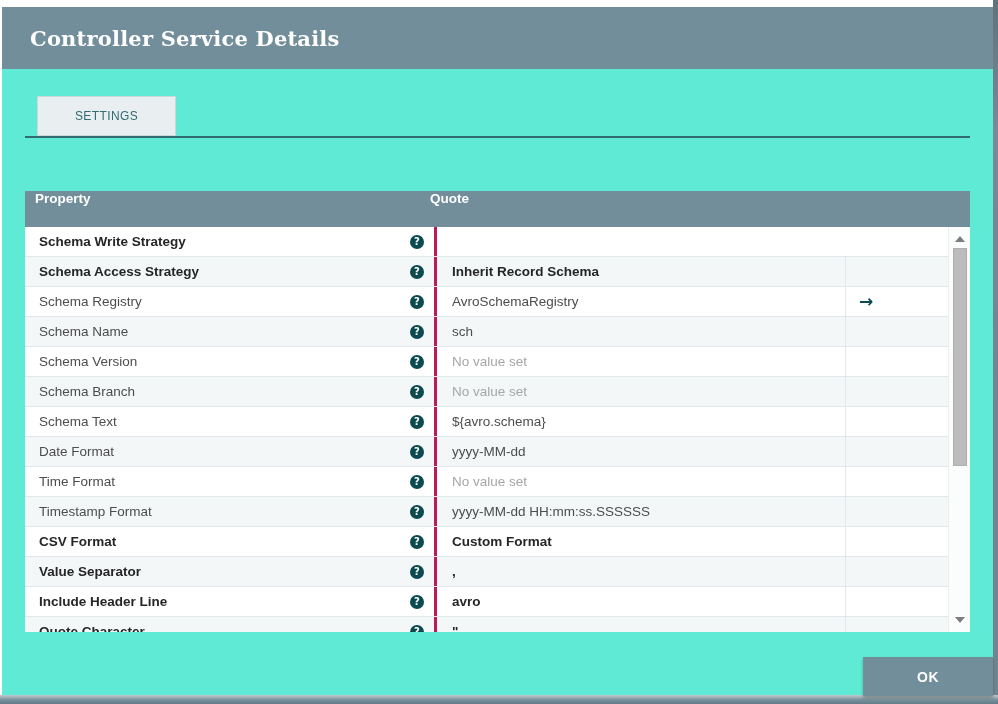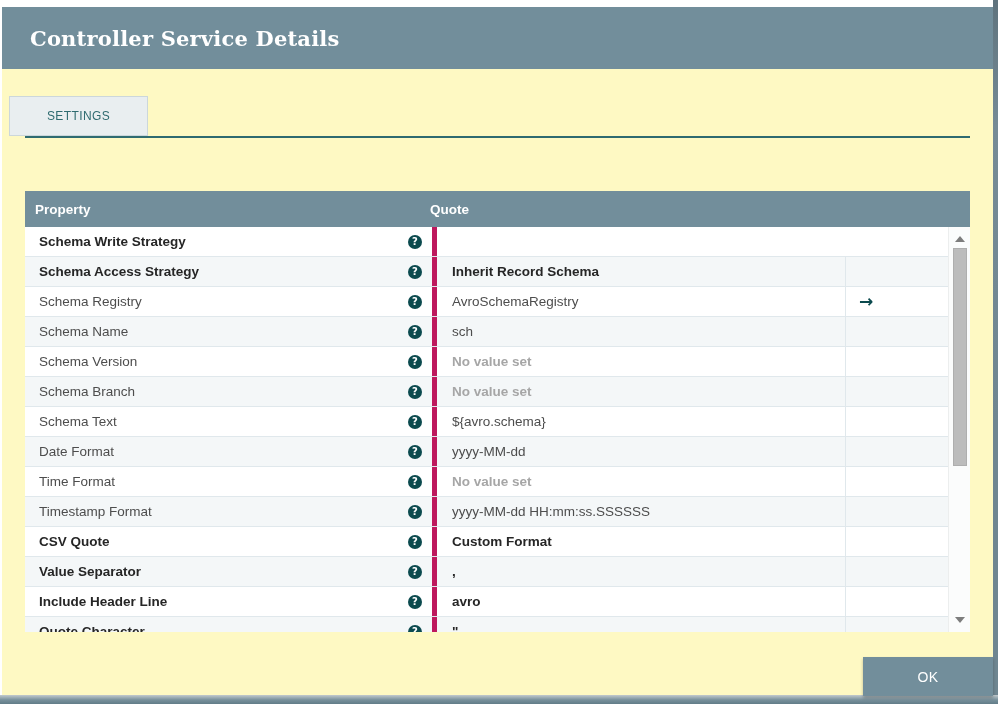--- a/index.html
+++ b/index.html
@@ -18,36 +18,36 @@
     background:linear-gradient(180deg,#5f737d 0%, #768b96 18%, #6f8691 60%, #6f8691 100%);
   }
   .bg-bottom {
     position:absolute; left:0; top:695px; width:998px; height:9px;
     background:linear-gradient(180deg,#c2cacd 0%, #77909b 55%, #627c88 100%);
   }
 
   
   .dialog {
     position:absolute; left:2px; top:7px; width:991px; height:688px;
-    background:#fef9c3;
+    background:#5eead4;
   }
   .dialog-header {
     position:absolute; left:0; top:0; width:100%; height:62px;
     background:#728e9b;
     display:flex; align-items:center;
     padding-left:28px;
   }
   .dialog-title {
     font-family:"DejaVu Serif", serif;
     font-weight:700; font-size:21px; color:#ffffff;
     letter-spacing:0.2px;
   }
 
   
-  .tabs { position:absolute; left:7px; top:89px; height:51px; display:flex; z-index:1;flex-direction:column; }
+  .tabs { position:absolute; left:35px; top:89px; height:51px; display:flex; z-index:1;flex-direction:column; }
   .tab {
     width:139px; height:40px;
     background:#e9eef0;
     border:1px solid #ccd7db;
     display:flex; align-items:center; justify-content:center;
     font-size:12px; letter-spacing:0.4px;
     color:#2f6b70;
     cursor:pointer;
   }
   .tab.active {
@@ -65,49 +65,49 @@
 
   .required-field-label {
     position:absolute; left:30px; top:147px;
     font-size:13px; font-weight:bold; color:#262626;margin-top:40px;
   }
 
   
   .prop-table { position:absolute; left:23px; top:184px; width:945px; }
   .prop-table-header {
     height:36px; background:#728e9b;
-    display:flex; align-items:center;
+    display:flex; 
     color:#ffffff; font-weight:bold; font-size:13.5px;
   }
   .hdr-property { padding-left:10px; width:405px; }
   .hdr-value { padding-left:0; }
   .prop-table-body {
     position:relative; height:405px; overflow:hidden; background:#ffffff;
   }
   .rows { position:absolute; left:0; top:0; width:923px; }
   .row {
     height:30px; display:flex; align-items:stretch;
     border-bottom:1px solid #e0e8ec;
     background:#ffffff;
     font-size:13.5px; color:#4d4d4d;
   }
   .row:nth-child(even) { background:#f4f7f8; }
   .row.required { color:#262626; font-weight:bold; }
   .cell-prop {
-    width:412px; border-right:5px solid #be185d;
+    width:412px; border-right:3px solid #be185d;
     display:flex; align-items:center; justify-content:space-between;
     padding:0 10px 0 14px;
   }
   .cell-val {
     width:409px; border-right:1px solid #e0e8ec;
     display:flex; align-items:center;
     padding-left:15px;
     white-space:nowrap; overflow:hidden;
   }
-  .cell-val.unset { color:#a6a6a6; font-weight:bold; }
+  .cell-val.unset { color:#a6a6a6; font-weight:normal; }
   .cell-action { flex:1; display:flex; align-items:center; padding-left:13px; }
   .help-icon {
     width:14px; height:14px; border-radius:50%;
     background:#0b4a4e; color:#ffffff;
     font-size:10px; font-weight:bold;
     display:flex; align-items:center; justify-content:center;
     flex:0 0 14px; cursor:pointer;
     font-family:"DejaVu Sans", sans-serif;
   }
   .goto-icon {
@@ -138,21 +138,21 @@
   .scroll-thumb {
     position:absolute; left:4px; top:21px; width:14px; height:218px;
     background:#bcbcbc; border:1px solid #aeaeae; cursor:pointer;
   }
 
   
   .ok-button {
     position:absolute; right:0; bottom:-1px;
     width:130px; height:39px;
     background:#728e9b; color:#ffffff;
-    font-size:14px; font-weight:normal; letter-spacing:0.5px;
+    font-size:14px; font-weight:bold; letter-spacing:0.5px;
     display:flex; align-items:center; justify-content:center;
     cursor:pointer;
     box-shadow:0 2px 3px rgba(0,0,0,0.25);
   }
 </style>
 </head>
 <body>
 
 <div class="canvas">
   <div class="bg-right"></div>
@@ -274,21 +274,21 @@
                 <span>Timestamp Format</span>
                 <span class="help-icon">?</span>
               </div>
               <div class="cell-val">
                 <span>yyyy-MM-dd HH:mm:ss.SSSSSS</span>
               </div>
               <div class="cell-action"></div>
             </div>
             <div class="row required">
               <div class="cell-prop">
-                <span>CSV Quote</span>
+                <span>CSV Format</span>
                 <span class="help-icon">?</span>
               </div>
               <div class="cell-val">
                 <span>Custom Format</span>
               </div>
               <div class="cell-action"></div>
             </div>
             <div class="row required">
               <div class="cell-prop">
                 <span>Value Separator</span>

